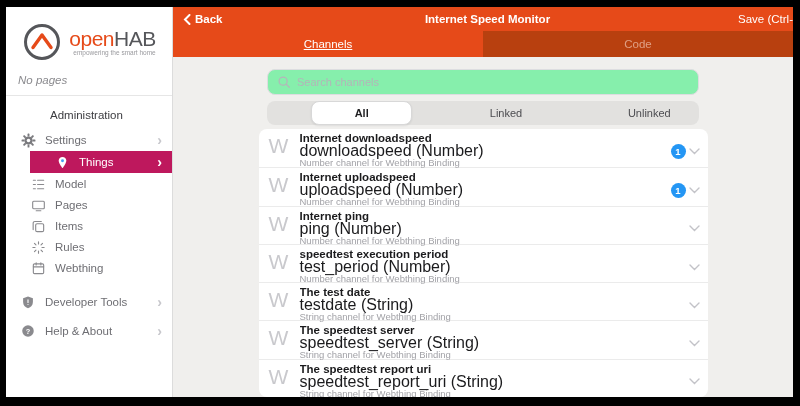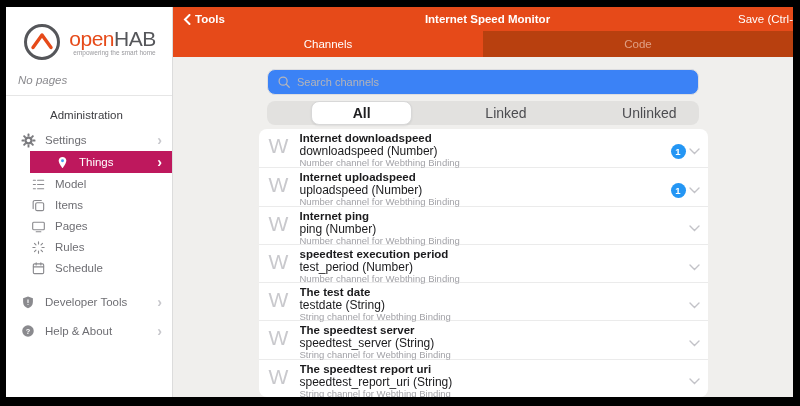--- a/index.html
+++ b/index.html
@@ -39,46 +39,46 @@
   .main { flex:1; display:flex; flex-direction:column; min-width:0; }
   .topbar { height:24px; background:#e64a19; display:flex; align-items:center;
             color:#fff; padding:0 0 0 10px; position:relative; flex-shrink:0; }
   .back { display:flex; align-items:center; gap:4px; font-size:11.5px; font-weight:700; cursor:pointer; z-index:2; }
   .tb-title { position:absolute; left:9px; right:0; text-align:center;
               font-size:11.5px; font-weight:700; }
   .save { margin-left:auto; font-size:11.5px; white-space:nowrap; z-index:2; cursor:pointer; }
   .tabbar { height:26px; display:flex; flex-shrink:0; }
   .tab { flex:1; background:#b8400f; color:rgba(255,235,226,.55); display:flex;
          align-items:center; justify-content:center; font-size:11.5px; cursor:pointer; }
-  .tab.active { background:#e64a19; color:#fff; }
+  .tab.active { background:#e64a19; color:#fff;text-decoration:underline; }
 
   .content { flex:1; display:flex; flex-direction:column; align-items:center; overflow:hidden; }
-  .searchbar { margin-top:12px; width:432px; height:26px; background:#3b82f6;
+  .searchbar { margin-top:12px; width:432px; height:26px; background:#86efac;
                border:1px solid #dddde0; border-radius:8px; display:flex;
                align-items:center; padding:0 9px; gap:6px; flex-shrink:0; }
   .searchbar input { border:none; outline:none; flex:1; font-size:11px; color:#333;
                      background:transparent; font-family:inherit; }
   .searchbar input::placeholder { color:#b4b4b9; }
   .segmented { margin-top:6px; width:432px; height:24px; background:#e2e1df;
                border-radius:8px; display:flex; flex-shrink:0; }
   .seg { flex:1; display:flex; align-items:center; justify-content:center;
-         font-size:14px; color:#4c4c50; border-radius:8px; cursor:pointer;margin-left:44px; }
+         font-size:11px; color:#4c4c50; border-radius:8px; cursor:pointer;margin-left:44px; }
   .seg.on { background:#fff; font-weight:700; color:#1e1e20;
             border:1px solid #d8d8d8; box-shadow:0 1px 2px rgba(0,0,0,.08); }
 
   .card { margin-top:4px; width:449px; background:#fff; border-radius:8px;
           flex:1; overflow:hidden; }
   .row { height:38.3px; display:flex; padding:0 8px 0 10px; cursor:pointer; }
   .row + .row { border-top:1px solid #ebebeb; }
   .w { width:31px; font-size:21px; color:#c9c9cd; line-height:1; margin-top:6px;
        flex-shrink:0; }
   .meta { flex:1; min-width:0; padding-top:3px; }
   .t1 { font-size:11.5px; font-weight:700; color:#1b1b1d; line-height:13px;
         white-space:nowrap; overflow:hidden; }
-  .t2 { font-size:12px; color:#1b1b1d; line-height:12px; white-space:nowrap; }
+  .t2 { font-size:16px; color:#1b1b1d; line-height:12px; white-space:nowrap; }
   .t3 { font-size:9.5px; color:#a2a2a7; line-height:11px; white-space:nowrap; }
   .right { display:flex; align-items:center; gap:3px; margin-top:7px; flex-shrink:0; }
   .badge { min-width:15px; height:15px; border-radius:8px; background:#2496f4;
            color:#fff; font-size:9.5px; display:flex; align-items:center;
            justify-content:center; font-weight:700; padding:0 2px; }
   .badge.hidden { visibility:hidden; }
 </style>
 </head>
 <body>
 
@@ -138,61 +138,61 @@
               </g>
             </svg>
           </span>
     <span class="s-label">Model</span>
     <span class="s-chev">›</span>
   </div>
         <div class="side-item sub">
     <span class="s-icon">
             <svg width="15" height="15" viewBox="0 0 16 16">
               <g stroke="#8a8a8e" stroke-width="1.2" fill="none" stroke-linecap="round">
+                <rect x="1.8" y="3.4" width="12.4" height="8" rx="1"></rect>
+                <path d="M5.5 13.6h5"></path>
+              </g>
+            </svg>
+          </span>
+    <span class="s-label">Pages</span>
+    <span class="s-chev">›</span>
+  </div>
+        <div class="side-item sub">
+    <span class="s-icon">
+            <svg width="15" height="15" viewBox="0 0 16 16">
+              <g stroke="#8a8a8e" stroke-width="1.2" fill="none" stroke-linecap="round">
                 <rect x="5" y="5" width="8.5" height="8.5" rx="1.5"></rect>
                 <path d="M11 2.6H4.2A1.9 1.9 0 0 0 2.3 4.5v6.8"></path>
               </g>
             </svg>
           </span>
     <span class="s-label">Items</span>
     <span class="s-chev">›</span>
   </div>
         <div class="side-item sub">
     <span class="s-icon">
             <svg width="15" height="15" viewBox="0 0 16 16">
               <g stroke="#8a8a8e" stroke-width="1.2" fill="none" stroke-linecap="round">
-                <rect x="1.8" y="3.4" width="12.4" height="8" rx="1"></rect>
-                <path d="M5.5 13.6h5"></path>
-              </g>
-            </svg>
-          </span>
-    <span class="s-label">Pages</span>
-    <span class="s-chev">›</span>
-  </div>
-        <div class="side-item sub">
-    <span class="s-icon">
-            <svg width="15" height="15" viewBox="0 0 16 16">
-              <g stroke="#8a8a8e" stroke-width="1.2" fill="none" stroke-linecap="round">
                 <path d="M8 2v2.3M8 11.7V14M2 8h2.3M11.7 8H14M3.7 3.7l1.6 1.6M10.7 10.7l1.6 1.6M12.3 3.7l-1.6 1.6M5.3 10.7l-1.6 1.6"></path>
               </g>
             </svg>
           </span>
     <span class="s-label">Rules</span>
     <span class="s-chev">›</span>
   </div>
         <div class="side-item sub">
     <span class="s-icon">
             <svg width="15" height="15" viewBox="0 0 16 16">
               <g stroke="#8a8a8e" stroke-width="1.2" fill="none" stroke-linecap="round">
                 <rect x="2.5" y="3" width="11" height="10.5" rx="1.2"></rect>
                 <path d="M2.5 6.2h11M5.5 1.8v2.4M10.5 1.8v2.4"></path>
               </g>
             </svg>
           </span>
-    <span class="s-label">Schedule</span>
+    <span class="s-label">Webthing</span>
     <span class="s-chev">›</span>
   </div>
       </nav>
     <nav id="side-footer" class="side-footer">
         <div class="side-item">
     <span class="s-icon">
             <svg width="14" height="15" viewBox="0 0 16 16">
               <path fill="#8a8a8e" d="M8 1.2l5.6 2v4.2c0 3.6-2.3 6.1-5.6 7.2-3.3-1.1-5.6-3.6-5.6-7.2V3.2z"></path>
               <rect x="7.35" y="4.4" width="1.3" height="4.2" rx="0.6" fill="#fff"></rect>
               <rect x="7.35" y="9.6" width="1.3" height="1.3" rx="0.6" fill="#fff"></rect>
@@ -213,21 +213,21 @@
   </div>
       </nav>
   </aside>
 
   <main class="main">
     <header class="topbar">
       <div class="back">
         <svg width="8" height="11" viewBox="0 0 8 11">
             <path d="M6.5 1 L2 5.5 L6.5 10" stroke="#fff" stroke-width="2" fill="none" stroke-linecap="round"></path>
           </svg>
-        <span>Tools</span>
+        <span>Back</span>
       </div>
       <div class="tb-title">Internet Speed Monitor</div>
       <div class="save">Save (Ctrl-</div>
     </header>
 
     <div class="tabbar" id="tabbar">
         <div class="tab active">Channels</div>
         <div class="tab">Code</div>
       </div>
 

